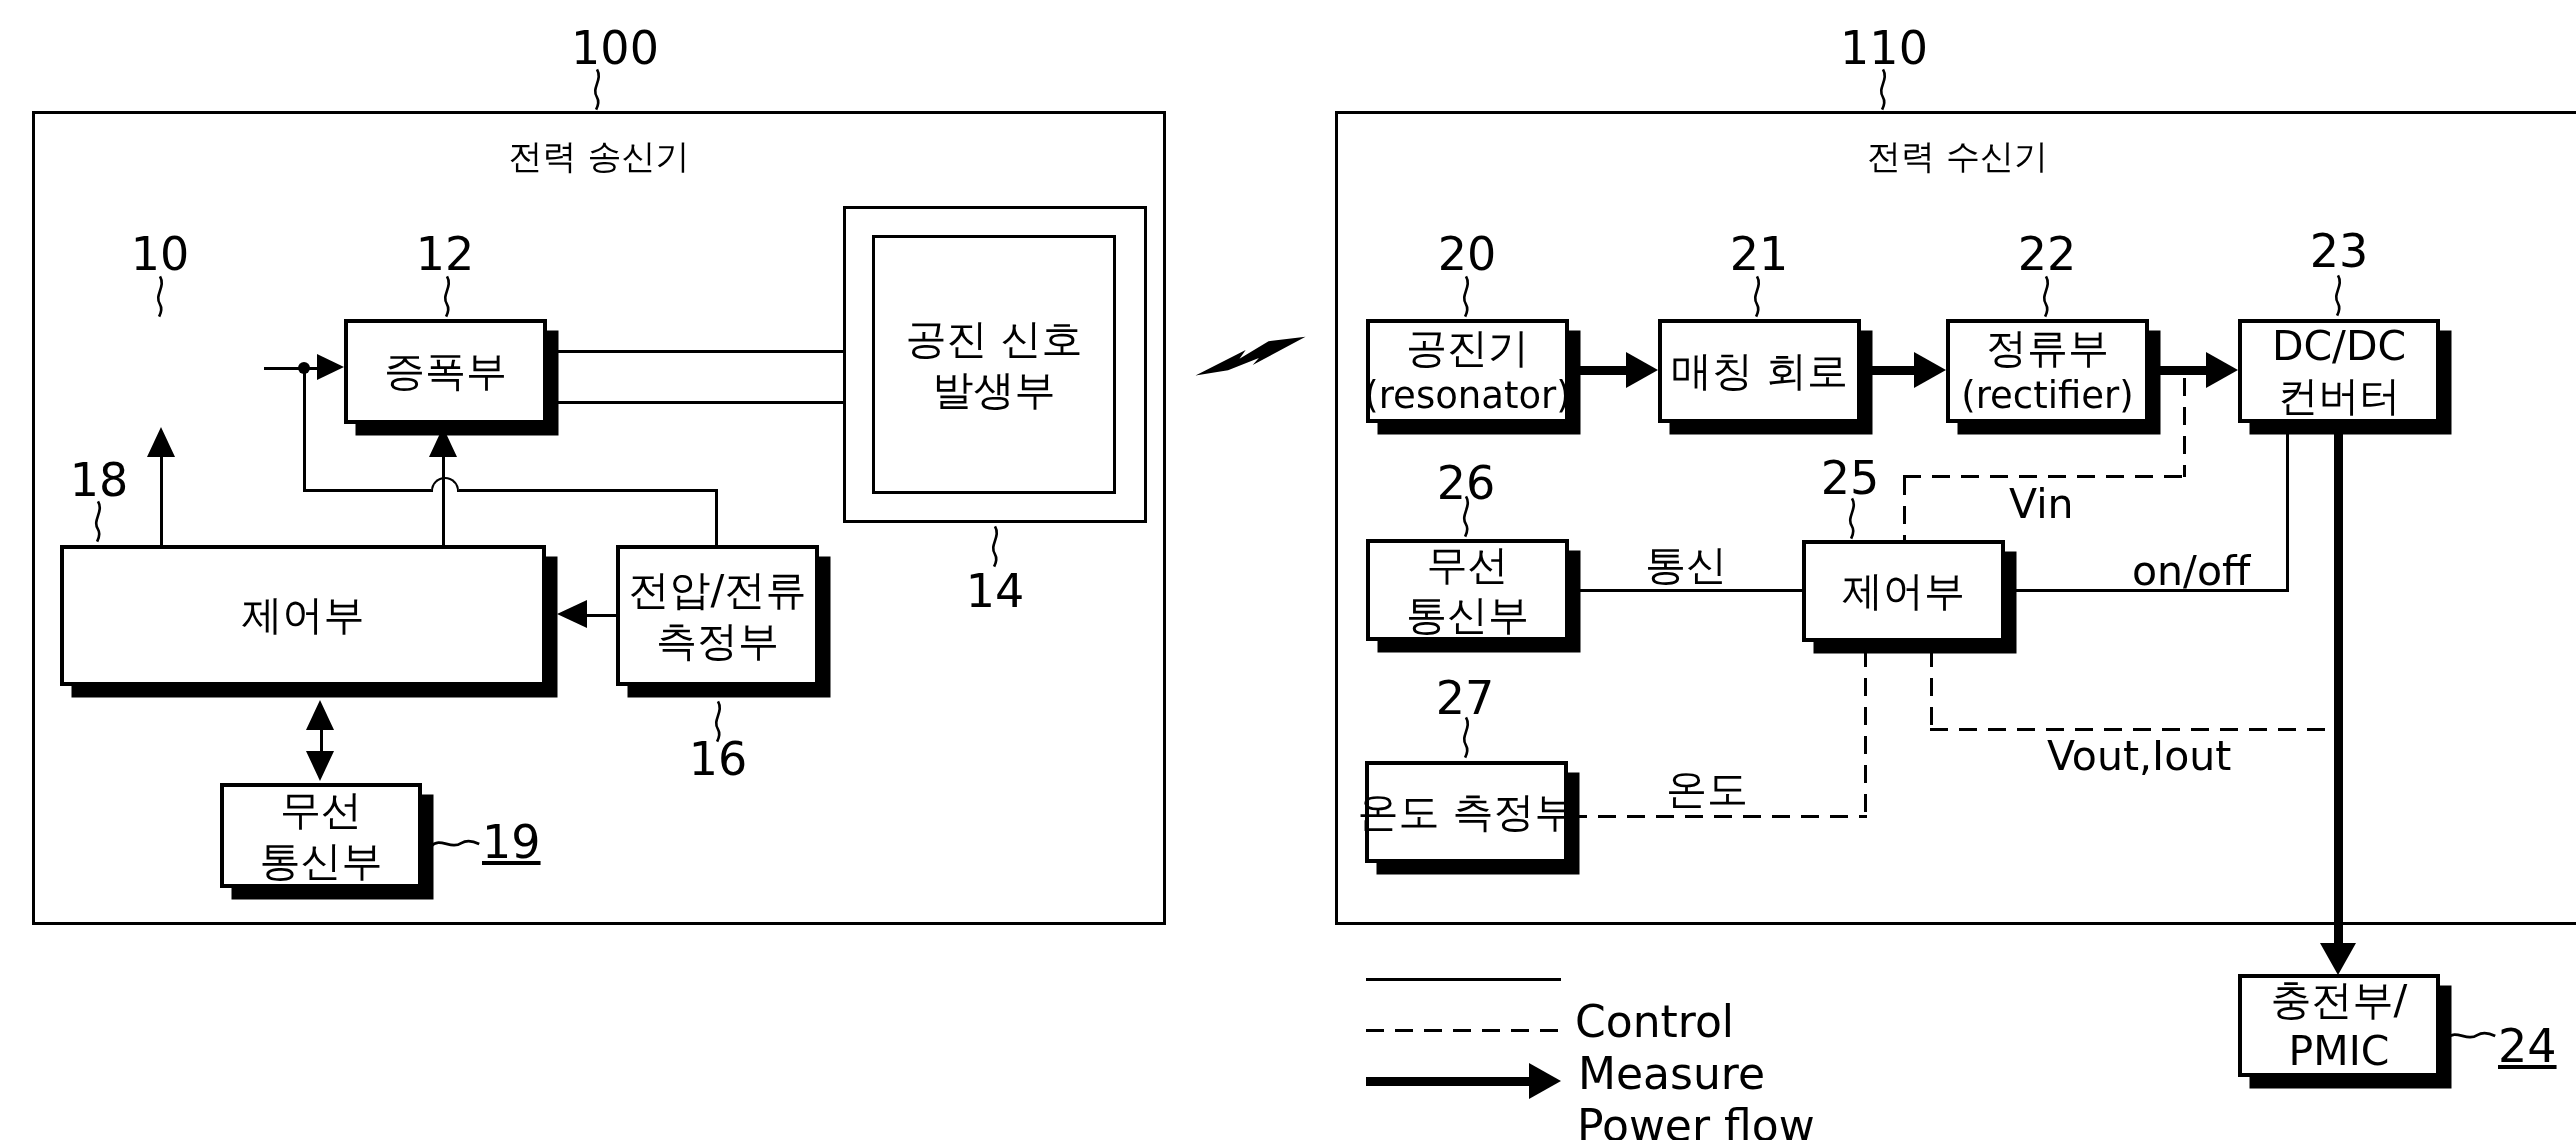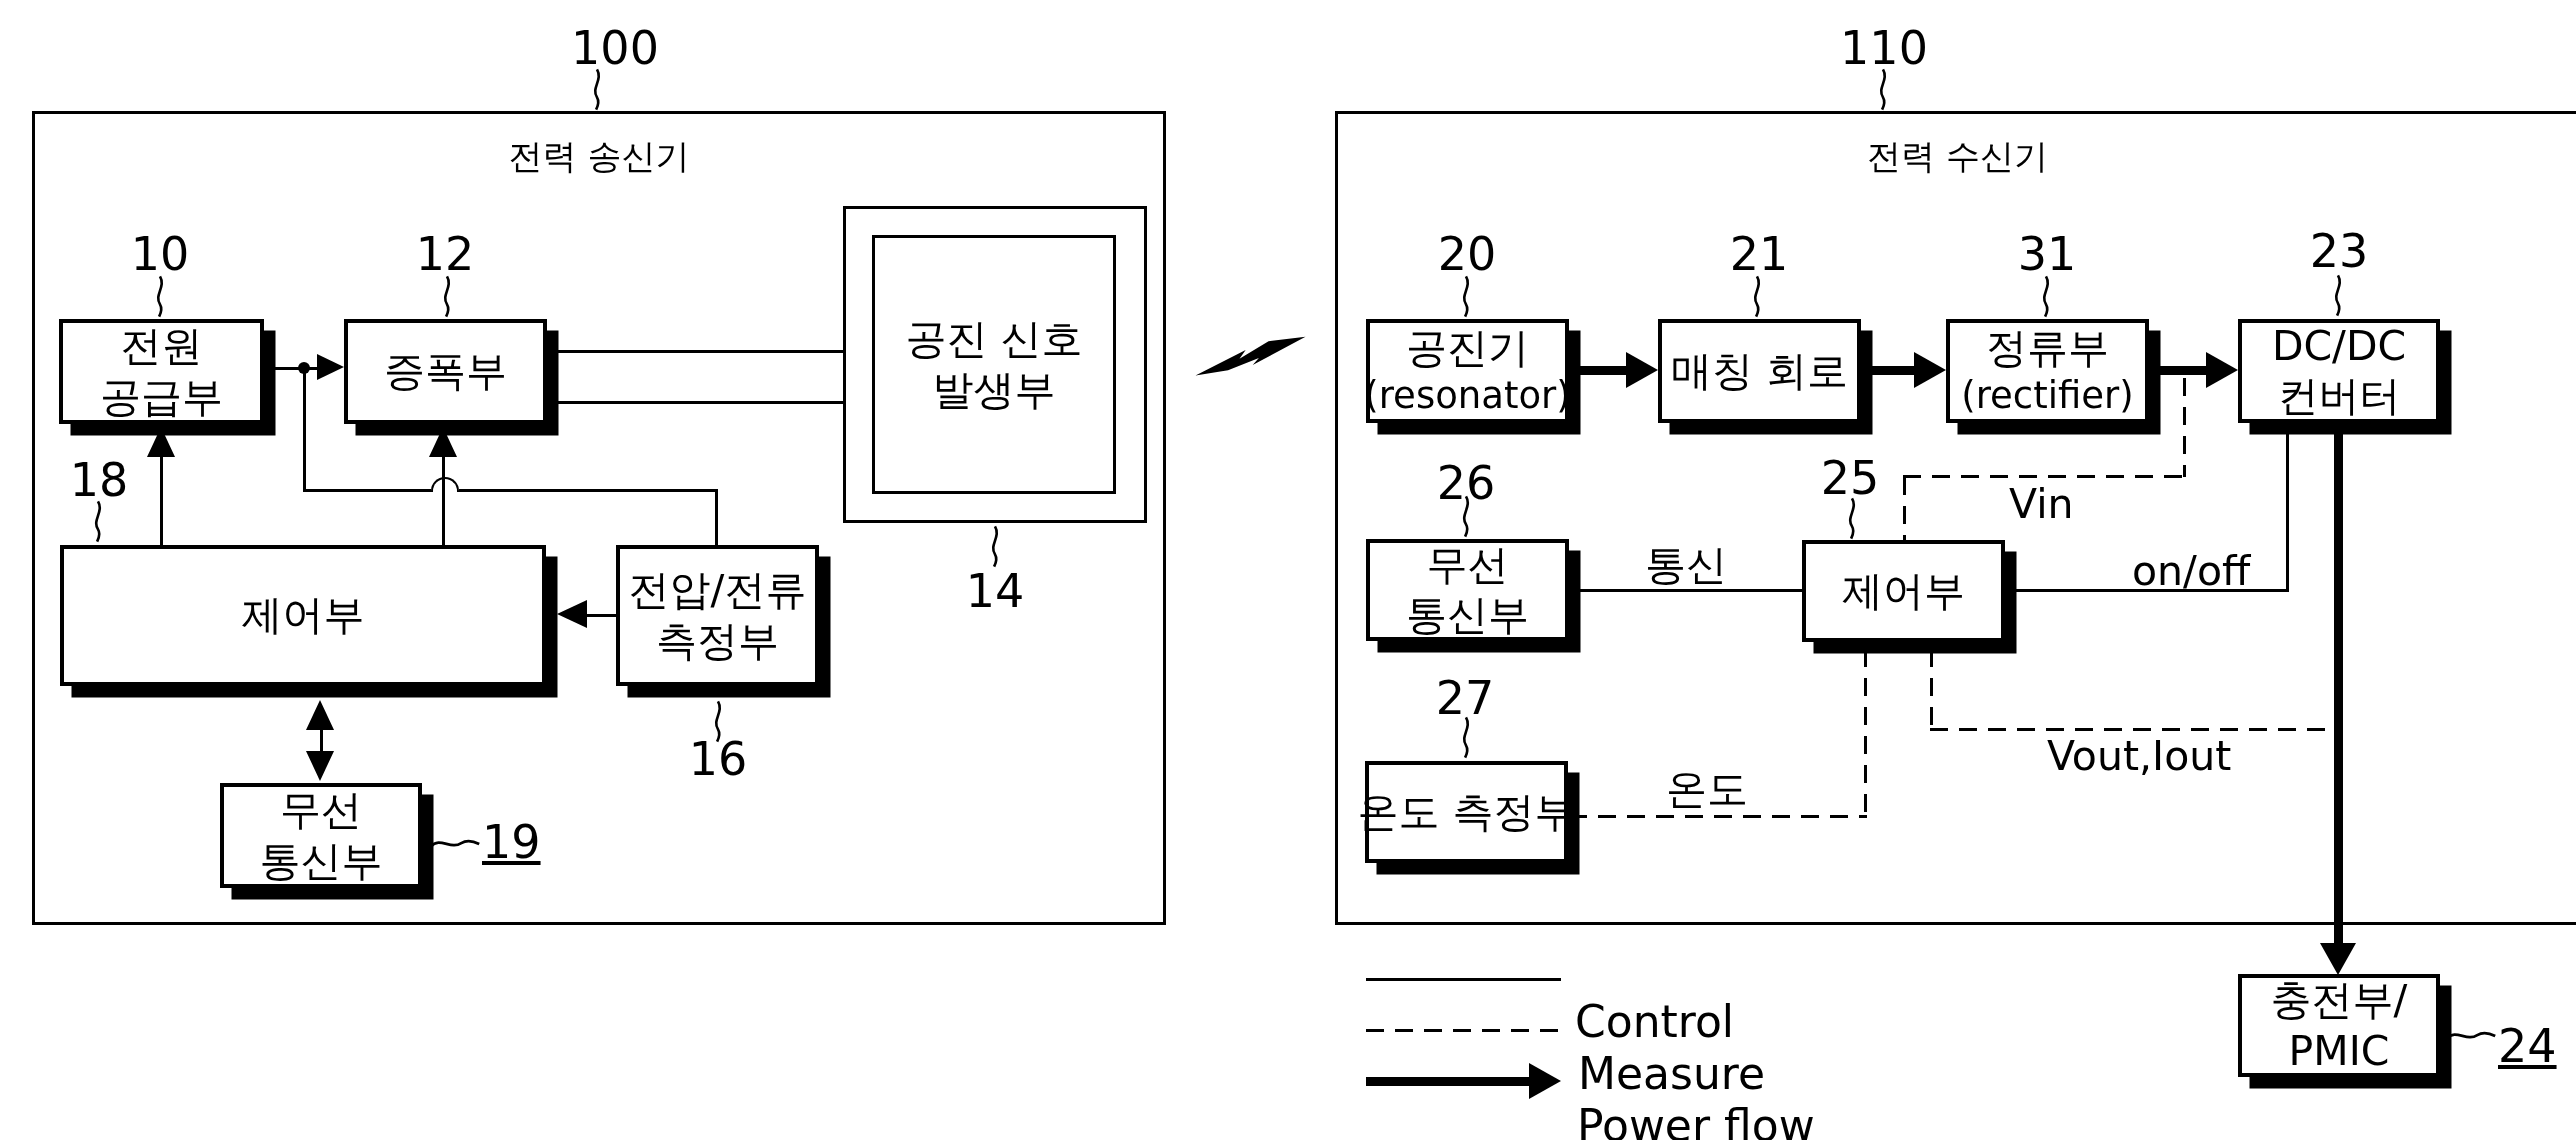--- a/index.html
+++ b/index.html
@@ -47,24 +47,20 @@
 
   <div class="bigbox" style="left:32px; top:111px; width:1134px; height:814px;">
     <div class="figtitle">전력 송신기</div>
   </div>
 
   <div class="num" style="left:615px; top:21px;">100</div>
   <svg class="squig" style="left:590px; top:68px;" width="14" height="43" viewBox="0 0 16 48">
     <path d="M8 1 C15 13 1 22 8 33 C11 38 9 43 7 47" fill="none" stroke="#000" stroke-width="3"></path>
     </svg>
 
-  <div class="blk" style="left:59px; top:319px; width:205px; height:105px;">
-    <div>전원</div>
-    <div>공급부</div>
-  </div>
   <div class="num" style="left:160px; top:227px;">10</div>
   <svg class="squig" style="left:153px; top:275px;" width="14" height="43" viewBox="0 0 16 48">
     <path d="M8 1 C15 13 1 22 8 33 C11 38 9 43 7 47" fill="none" stroke="#000" stroke-width="3"></path>
     </svg>
 
   <div class="blk" style="left:344px; top:319px; width:203px; height:105px;">
     <div>증폭부</div>
   </div>
   <div class="num" style="left:445px; top:227px;">12</div>
   <svg class="squig" style="left:440px; top:275px;" width="14" height="43" viewBox="0 0 16 48">
@@ -159,21 +155,21 @@
   </div>
   <div class="num" style="left:1759px; top:227px;">21</div>
   <svg class="squig" style="left:1750px; top:275px;" width="14" height="43" viewBox="0 0 16 48">
     <path d="M8 1 C15 13 1 22 8 33 C11 38 9 43 7 47" fill="none" stroke="#000" stroke-width="3"></path>
     </svg>
 
   <div class="blk" style="left:1946px; top:319px; width:203px; height:104px;">
     <div>정류부</div>
     <div style="font-size:37px;">(rectifier)</div>
   </div>
-  <div class="num" style="left:2047px; top:227px;">31</div>
+  <div class="num" style="left:2047px; top:227px;">22</div>
   <svg class="squig" style="left:2039px; top:275px;" width="14" height="43" viewBox="0 0 16 48">
     <path d="M8 1 C15 13 1 22 8 33 C11 38 9 43 7 47" fill="none" stroke="#000" stroke-width="3"></path>
     </svg>
 
   <div class="blk" style="left:2238px; top:319px; width:202px; height:104px;">
     <div>DC/DC</div>
     <div>컨버터</div>
   </div>
   <div class="num" style="left:2339px; top:224px;">23</div>
   <svg class="squig" style="left:2331px; top:274px;" width="14" height="43" viewBox="0 0 16 48">

